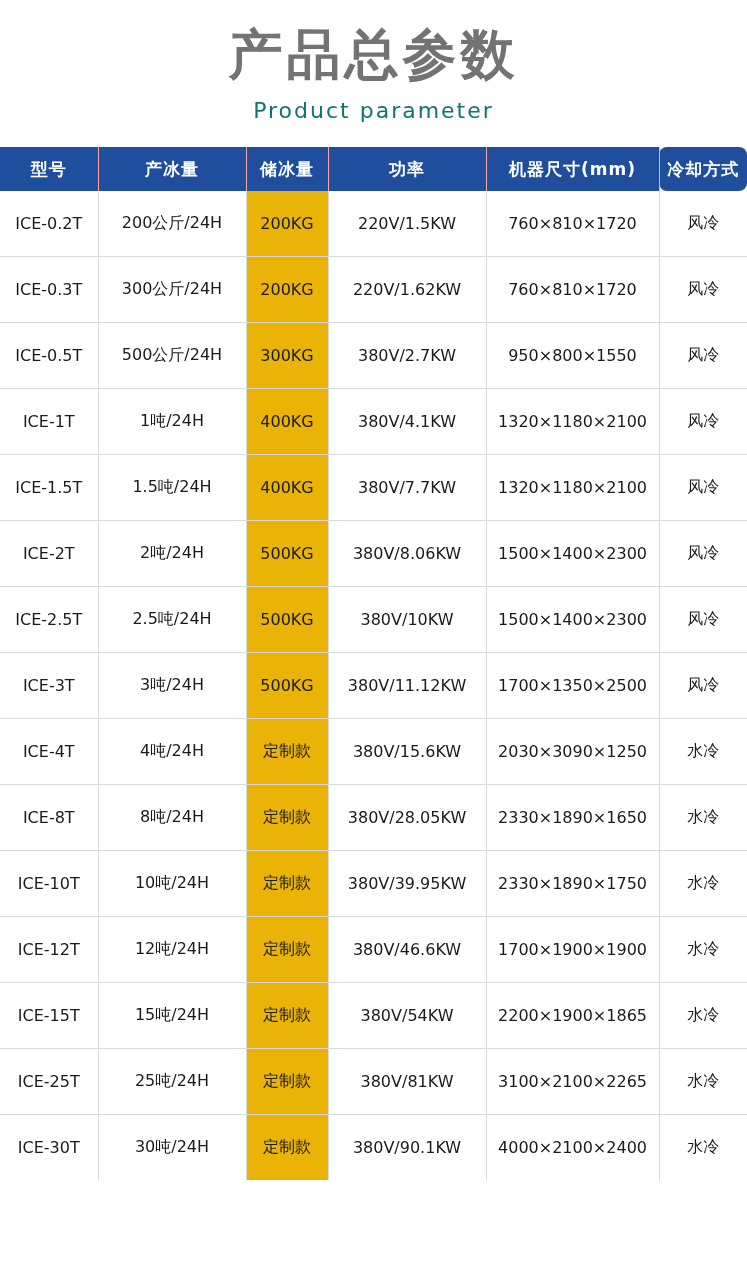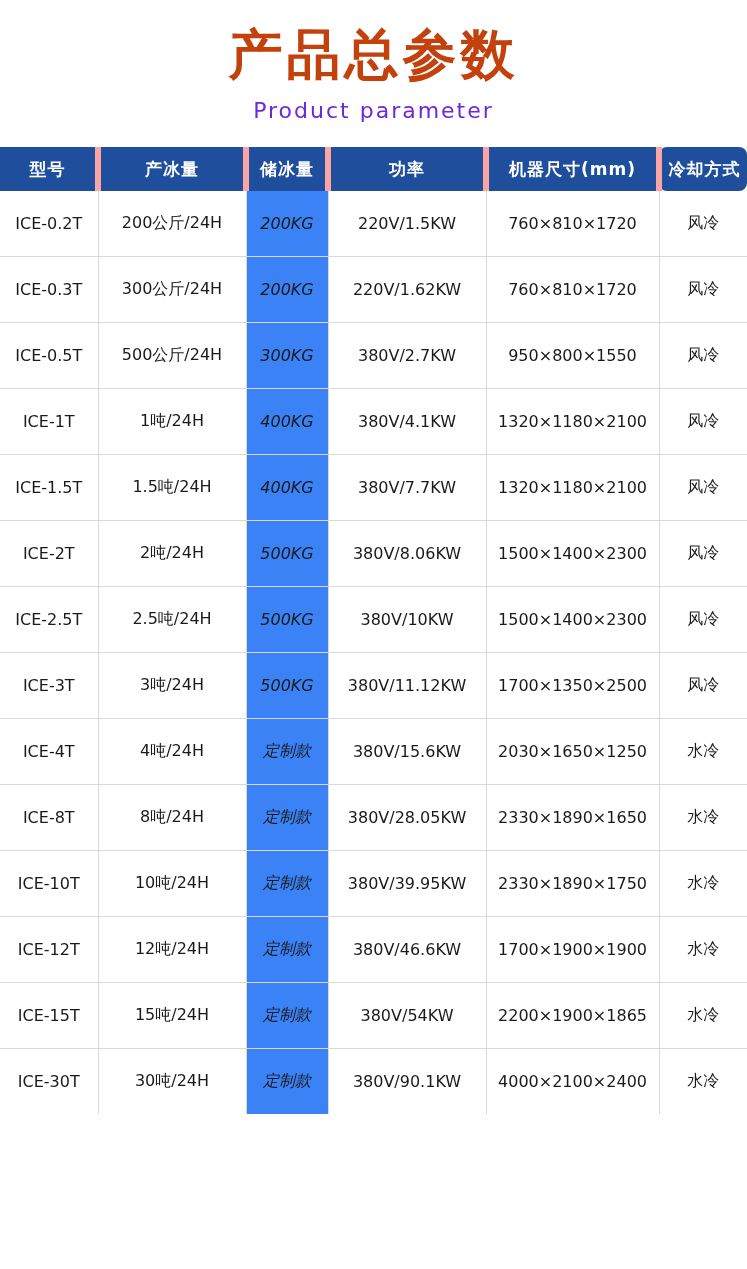--- a/index.html
+++ b/index.html
@@ -22,26 +22,26 @@
   }
   .header {
     text-align: center;
     padding-top: 24px;
   }
   .title-cn {
     font-size: 54px;
     font-weight: 700;
     letter-spacing: 4px;
     line-height: 1.15;
-    color: #c2410c;
+    color: #737373;
     margin: 0;
   }
   .title-en {
     font-size: 22px;
-    color: #6d28d9;
+    color: #0f766e;
     letter-spacing: 2px;
     margin-top: 12px;
     margin-bottom: 0;
     font-weight: 400;
   }
   .table-wrap {
     margin-top: 24px;
     padding: 0;
   }
   table.spec {
@@ -49,21 +49,21 @@
     width: 747px;
     table-layout: fixed;
   }
   table.spec th {
     background: #1f4e9c;
     color: #ffffff;
     font-size: 17px;
     font-weight: 700;
     height: 42px;
     text-align: center;
-    border-right: 6px solid #fca5a5;
+    border-right: 1px solid #fca5a5;
     letter-spacing: 1px;
   }
   table.spec th:last-child {
     border-right: none;
     border-radius: 8px;
   }
   table.spec td {
     height: 63px;
     text-align: center;
     font-size: 16px;
@@ -71,22 +71,21 @@
     border-bottom: 1px solid #d9d9d9;
     border-right: 1px solid #d9d9d9;
     background: #ffffff;
     vertical-align: middle;
   }
   table.spec td:last-child {
     border-right: none;
     font-family: Liberation Serif, serif;
   }
   table.spec tr td.shade {
-    background: #3b82f6;
-    font-style: italic;
+    background: #eab308;
   }
   table.spec tr:last-child td {
     border-bottom: none;
   }
   .col-0 { width: 98px; }
   .col-1 { width: 148px; }
   .col-2 { width: 82px; }
   .col-3 { width: 158px; }
   .col-4 { width: 173px; }
   .col-5 { width: 88px; }
@@ -184,21 +183,21 @@
             <td class="shade">500KG</td>
             <td>380V/11.12KW</td>
             <td>1700×1350×2500</td>
             <td>风冷</td>
           </tr>
           <tr>
             <td>ICE-4T</td>
             <td>4吨/24H</td>
             <td class="shade">定制款</td>
             <td>380V/15.6KW</td>
-            <td>2030×1650×1250</td>
+            <td>2030×3090×1250</td>
             <td>水冷</td>
           </tr>
           <tr>
             <td>ICE-8T</td>
             <td>8吨/24H</td>
             <td class="shade">定制款</td>
             <td>380V/28.05KW</td>
             <td>2330×1890×1650</td>
             <td>水冷</td>
           </tr>
@@ -217,20 +216,28 @@
             <td>380V/46.6KW</td>
             <td>1700×1900×1900</td>
             <td>水冷</td>
           </tr>
           <tr>
             <td>ICE-15T</td>
             <td>15吨/24H</td>
             <td class="shade">定制款</td>
             <td>380V/54KW</td>
             <td>2200×1900×1865</td>
+            <td>水冷</td>
+          </tr>
+          <tr>
+            <td>ICE-25T</td>
+            <td>25吨/24H</td>
+            <td class="shade">定制款</td>
+            <td>380V/81KW</td>
+            <td>3100×2100×2265</td>
             <td>水冷</td>
           </tr>
           <tr>
             <td>ICE-30T</td>
             <td>30吨/24H</td>
             <td class="shade">定制款</td>
             <td>380V/90.1KW</td>
             <td>4000×2100×2400</td>
             <td>水冷</td>
           </tr>

